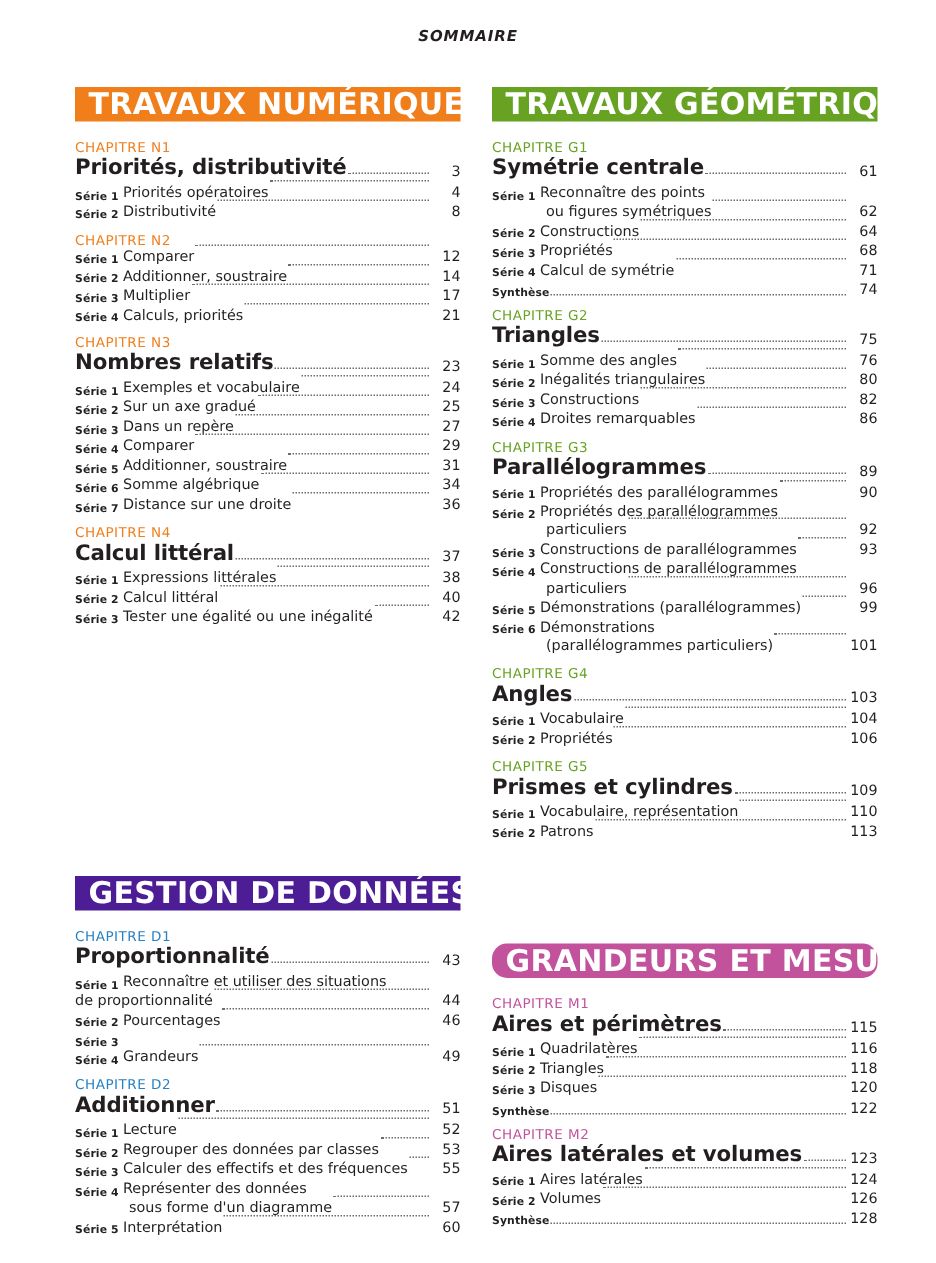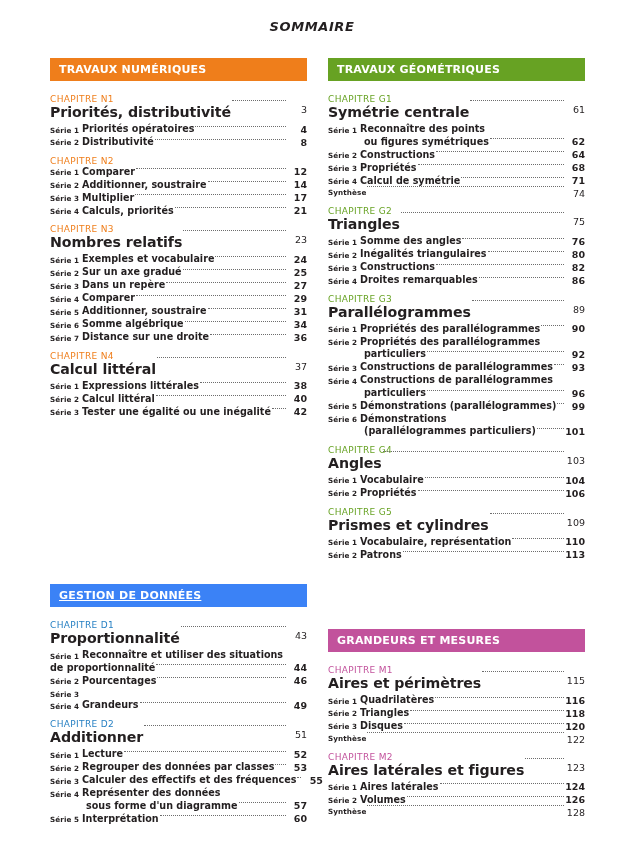--- a/index.html
+++ b/index.html
@@ -13,21 +13,21 @@
     font-family: "DejaVu Sans", "Liberation Sans", sans-serif;
     color: #231f20;
     position: relative;
     overflow: hidden;
   }
 
   .page-title {
     text-align: center;
     font-weight: bold;
     font-style: italic;
-    font-size: 13px;
+    font-size: 10px;
     letter-spacing: 0.6px;
     font-variant: small-caps;
     color: #231f20;
     position: absolute;
     top: 19px;
     left: 0;
     right: 0;
   }
 
   
@@ -43,50 +43,50 @@
   #block-gd { top: 584px; }
   #block-gm { top: 629px; }
 
   
   .banner {
     height: 23px;
     line-height: 23px;
     padding: 0 0 0 9px;
     color: #ffffff;
     font-weight: bold;
-    font-size: 11px;
+    font-size: 20px;
     letter-spacing: 0.2px;
     box-sizing: border-box;
     white-space: nowrap;
   }
   .banner.orange { background: #ef7e1b; }
   .banner.green  { background: #67a223; }
-  .banner.blue   { background: #3b82f6; text-decoration: underline; }
-  .banner.pink   { background: #c2529c; }
+  .banner.blue   { background: #4c1d95; }
+  .banner.pink   { background: #c2529c; border-radius: 10px; }
 
   .section-body { padding-top: 6px; }
 
   
   .chapter { margin-bottom: 2px; }
   .chapter-kicker {
     font-weight: normal;
     font-size: 9px;
     letter-spacing: 0.35px;
     margin-top: 7px;
     margin-bottom: 0px;
   }
   .orange .chapter-kicker, .c-orange { color: #ef7e1b; }
   .green  .chapter-kicker, .c-green  { color: #67a223; }
   .blue   .chapter-kicker, .c-blue   { color: #2780c3; }
   .pink   .chapter-kicker, .c-pink   { color: #c2529c; }
 
   
   .row {
     display: flex;
-    align-items: flex-start;
+    align-items: flex-end;
     width: 100%;
   }
   .row .label { white-space: nowrap; }
   .row .leader {
     flex: 1 1 auto;
     min-width: 4px;
     border-bottom: 1.15px dotted #6d6d6d;
     transform: translateY(-3px);
     margin: 0 1.5px 0 1px;
     height: 0;
@@ -130,23 +130,22 @@
     letter-spacing: 0.1px;
     padding-top: 2.5px;
     white-space: nowrap;
   }
   .serie .serie-main {
     flex: 1 1 auto;
     min-width: 0;
   }
   .serie-line {
     display: flex;
-    align-items: center;
+    align-items: flex-start;
     width: 100%;
-    font-weight: bold;
   }
   .serie-line .label {
     font-size: 9.6px;
     color: #231f20;
     white-space: nowrap;
     line-height: 12.6px;
   }
   .serie-line .leader {
     flex: 1 1 auto;
     min-width: 4px;
@@ -783,21 +782,21 @@
         </div>
         <div class="row synthese">
           <span class="label">Synthèse</span>
           <span class="leader"></span>
           <span class="pageno">122</span>
         </div>
       </div>
       <div class="chapter">
         <div class="chapter-kicker">CHAPITRE M2</div>
         <div class="row chapter-title-row">
-          <span class="label">Aires latérales et figures</span>
+          <span class="label">Aires latérales et volumes</span>
           <span class="leader"></span>
           <span class="pageno">123</span>
         </div>
         <div class="serie">
           <div class="serie-tag">Série 1</div>
           <div class="serie-main">
             <div class="serie-line">
               <span class="label">Aires latérales</span>
               <span class="leader"></span>
               <span class="pageno">124</span>

